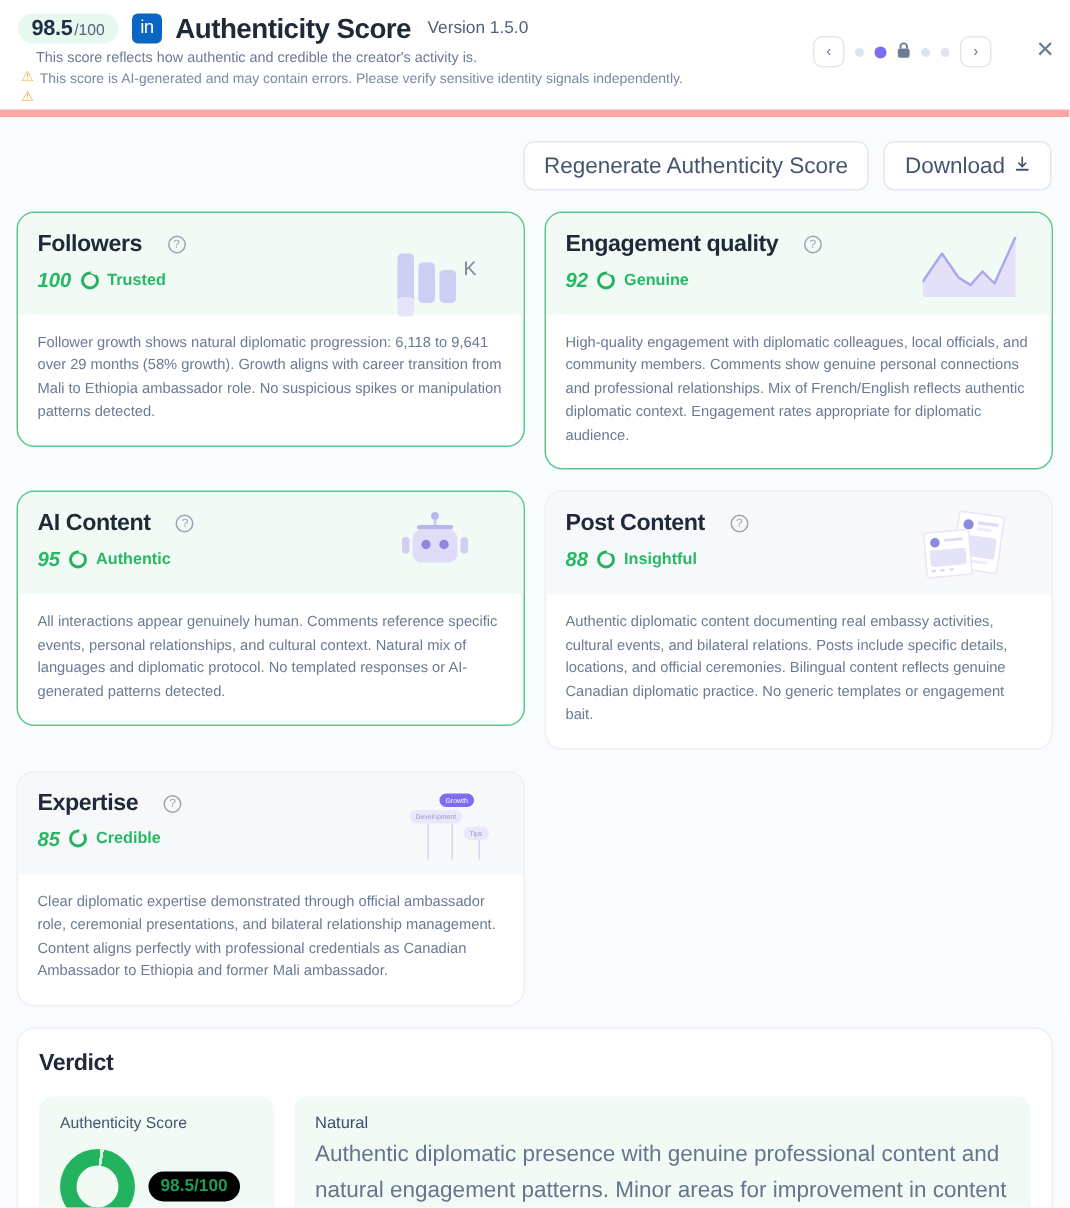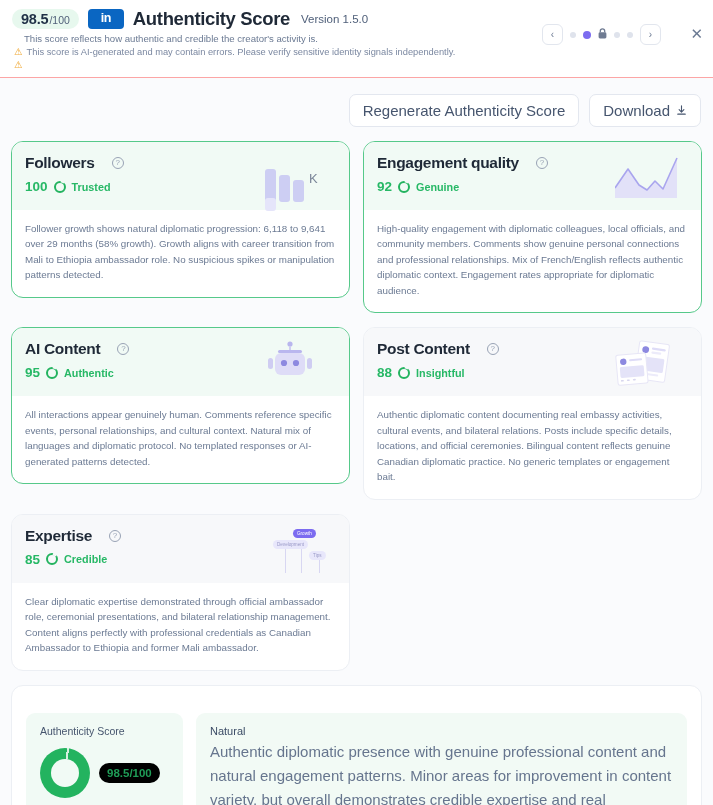--- a/index.html
+++ b/index.html
@@ -9,37 +9,37 @@
     background: #ffffff;
     color: #2b3a55;
     overflow: hidden;
   }
   .app { width: 713px; height: 805px; position: relative; background: #fafbfd; }
 
   
   .header {
     background: #ffffff;
     padding: 8px 12px 8px 12px;
-    border-bottom: 1px solid #fca5a5;
+    border-bottom: 5px solid #fca5a5;
     position: relative;
     height: 78px;
   }
   .header-top { display: flex; align-items: center; gap: 9px; }
   .score-pill {
     background: #e7f8ee; border-radius: 12px;
     padding: 3px 9px 3px 9px;
     display: flex; align-items: baseline; gap: 1px;
     line-height: 1;
   }
   .score-pill .big { font-size: 14.5px; font-weight: 700; color: #1f3046; letter-spacing: -0.2px; }
   .score-pill .small { font-size: 10.5px; font-weight: 400; color: #52617a; }
   .li-icon {
-    width: 36px; height: 20px; border-radius: 4px; background: #0a66c2;
+    width: 20px; height: 20px; border-radius: 4px; background: #0a66c2;
     display: flex; align-items: center; justify-content: center;
-    color: #fff; font-size: 12.5px; font-weight: 700; line-height: 1;
+    color: #fff; font-size: 12.5px; font-weight: 400; line-height: 1;
     letter-spacing: -0.5px; padding-bottom: 1px;
   }
   .title { font-size: 18.5px; font-weight: 700; color: #1f2937; letter-spacing: -0.35px; }
   .version { font-size: 11.5px; color: #50607a; font-weight: 400; margin-left: 2px; }
   .subtitle { font-size: 9.6px; color: #6b7a93; margin-top: 3px; margin-left: 12px; }
   .warn-row {
     display: flex; align-items: center; gap: 4px;
     font-size: 9.3px; color: #7b88a1; margin-top: 3px; margin-left: 2px;
   }
   .warn-ico { color: #f0ab3a; font-size: 9.5px; line-height: 1; }
@@ -86,21 +86,21 @@
   }
   .card.neutral .card-head { background: #f7f8fa; }
   .card-title-row { display: flex; align-items: center; gap: 17px; }
   .card-title { font-size: 15.5px; font-weight: 700; color: #1f2937; letter-spacing: -0.3px; }
   .help-ico {
     width: 12px; height: 12px; border-radius: 50%; border: 1.1px solid #99a3b5;
     color: #99a3b5; font-size: 8px; display: flex; align-items: center;
     justify-content: center; cursor: pointer; line-height: 1;
   }
   .score-row { display: flex; align-items: center; gap: 6px; margin-top: 7px; }
-  .score-val { font-size: 13.5px; font-weight: 700; color: #27b866; }
+  .score-val { font-size: 13.5px; font-weight: 700; color: #27b866; font-style: italic; }
   .ring {
     width: 12px; height: 12px; border-radius: 50%;
     border: 2.6px solid #23b35f; position: relative;
   }
   .ring::after {
     content:""; position: absolute; top: -3.4px; right: -1px;
     width: 4px; height: 4px; background: #f1faf5; transform: rotate(20deg);
   }
   .card.neutral .ring::after { background: #f7f8fa; }
   .score-label { font-size: 10.8px; font-weight: 700; color: #27b866; }
@@ -349,20 +349,21 @@
             <span class="tag light" style="left:46px;top:24px;">Tips</span>
           </div>
         </div>
       </div>
       <div class="card-body">Clear diplomatic expertise demonstrated through official ambassador role, ceremonial presentations, and bilateral relationship management. Content aligns perfectly with professional credentials as Canadian Ambassador to Ethiopia and former Mali ambassador.</div>
     </div>
 
   </div>
 
   <div class="verdict">
+    <div class="verdict-title">Verdict</div>
     <div class="verdict-row">
       <div class="vbox-left">
         <div class="lbl">Authenticity Score</div>
         <div class="donut-row">
           <div class="donut"></div>
           <div class="donut-val">98.5/100</div>
         </div>
       </div>
       <div class="vbox-right">
         <div class="vlabel">Natural</div>

